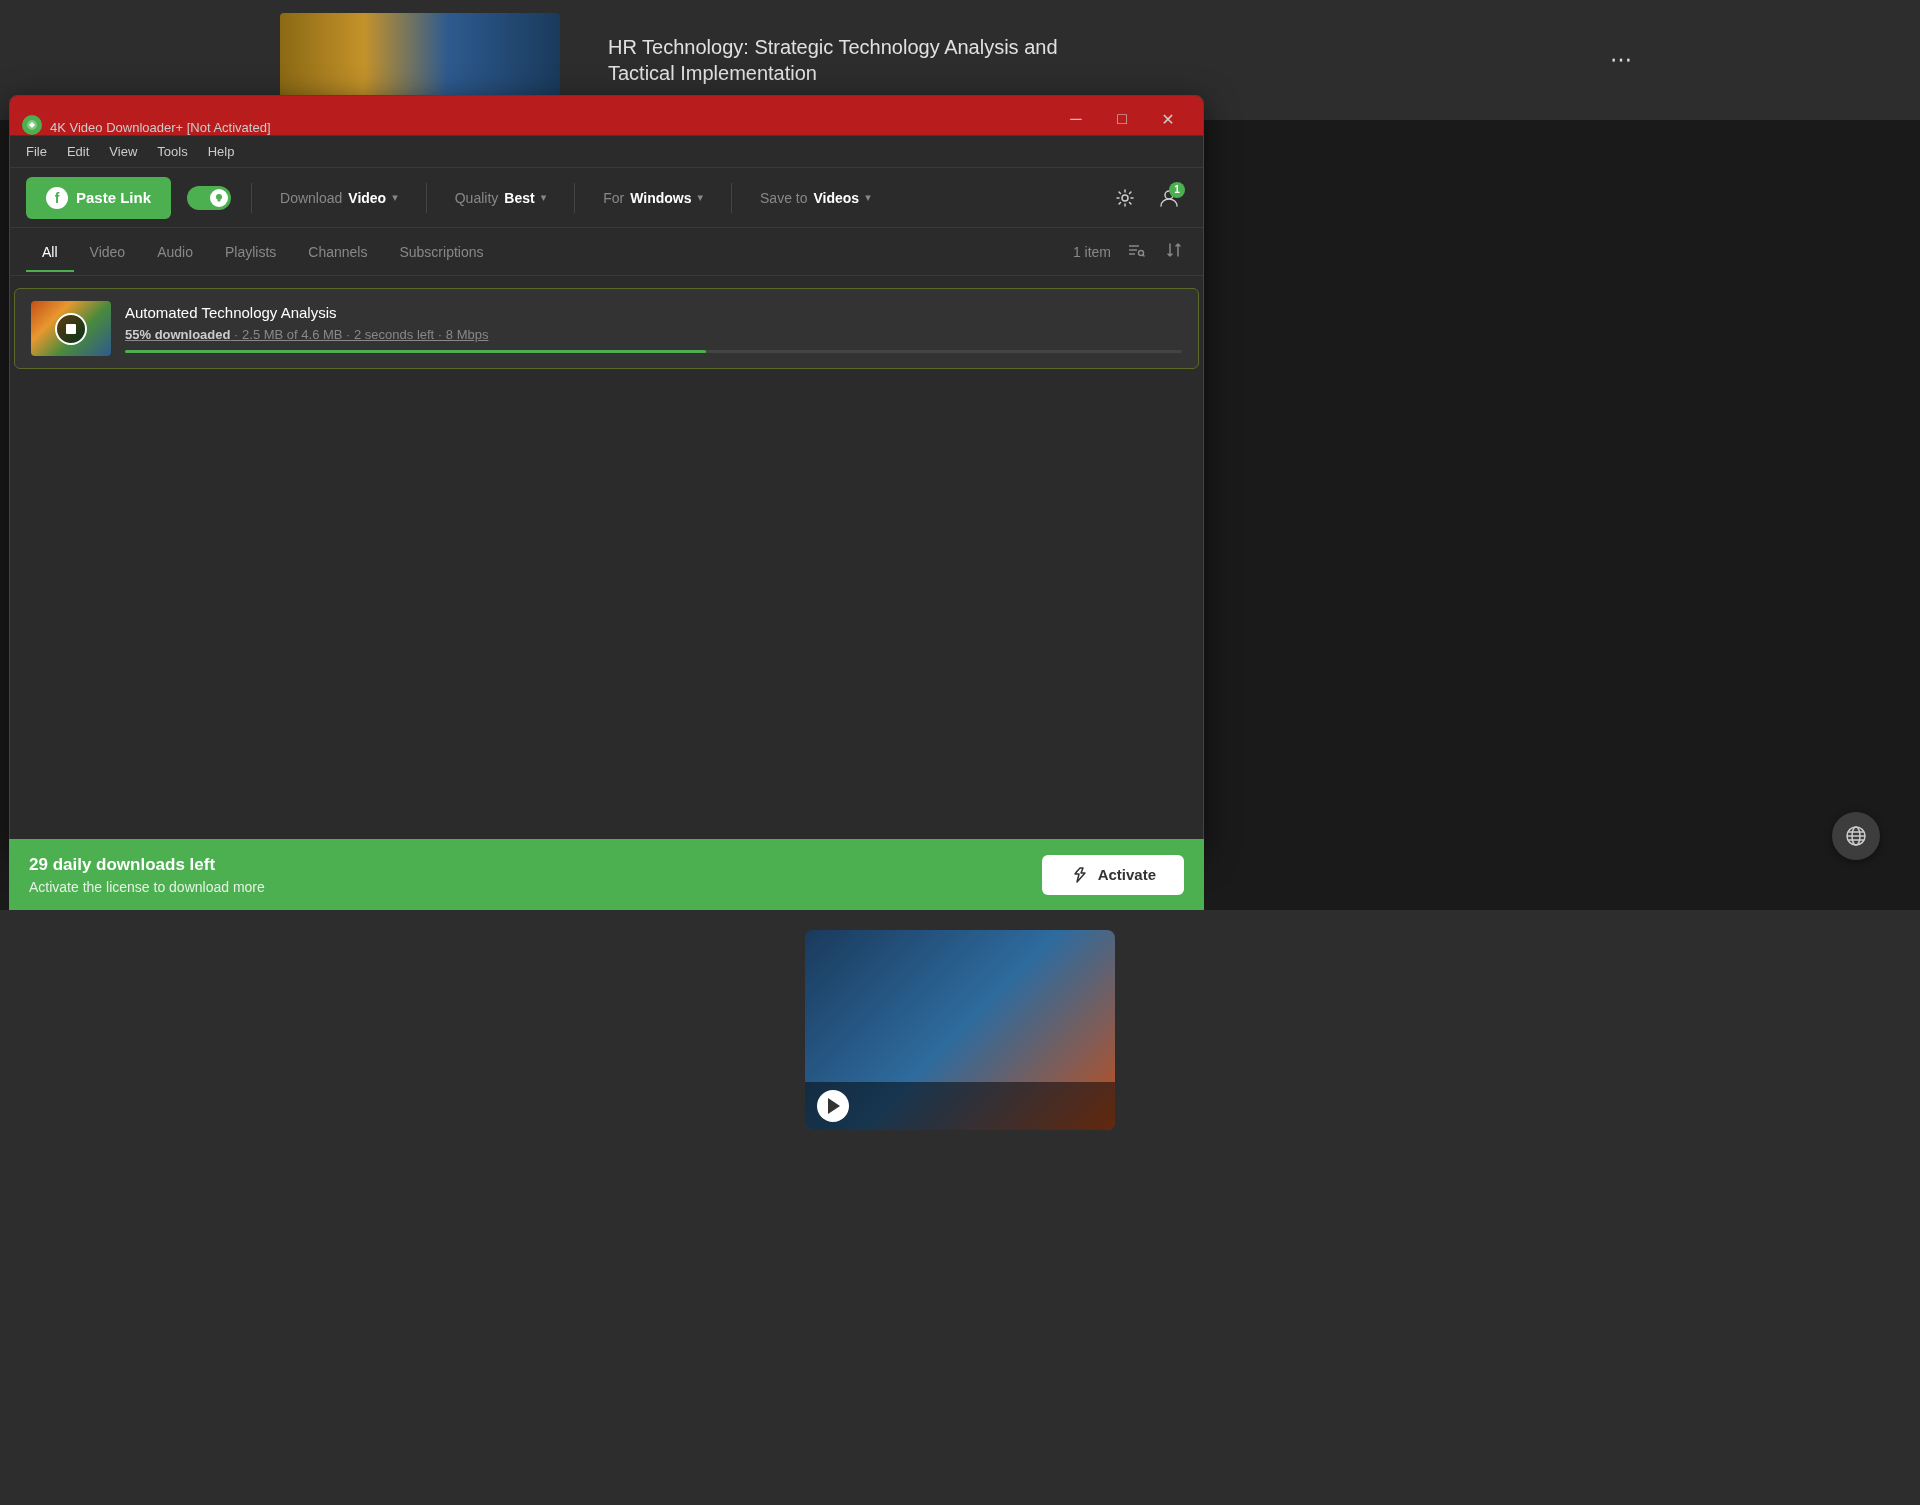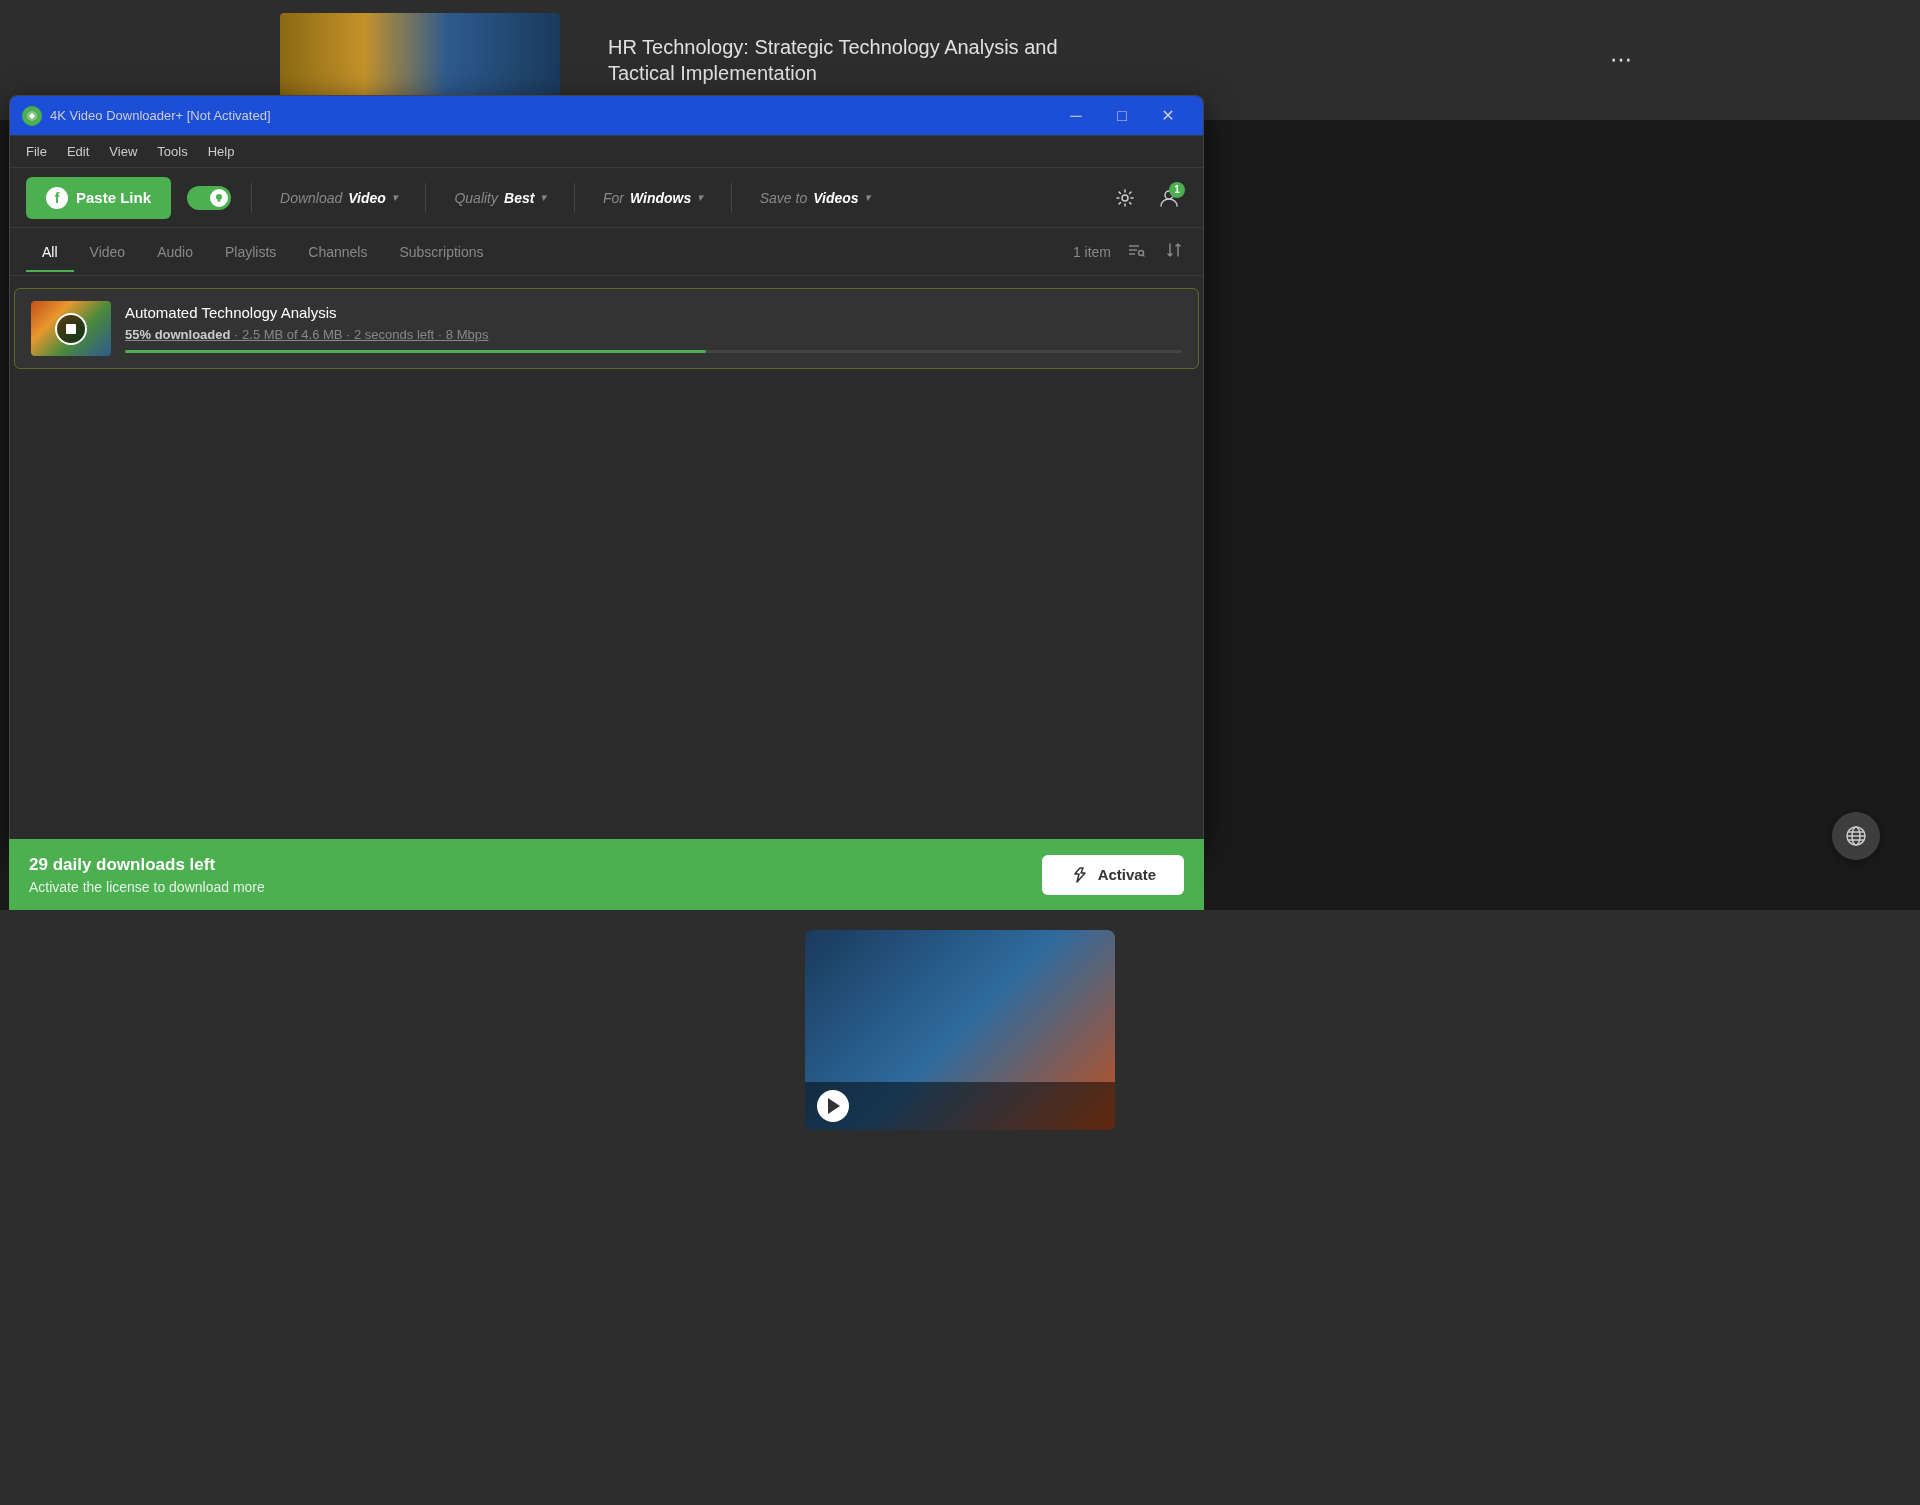--- a/index.html
+++ b/index.html
@@ -64,24 +64,24 @@
       width: 1195px;
       background: #2b2b2b;
       border: 1px solid #444;
       border-radius: 8px;
       overflow: hidden;
       box-shadow: 0 8px 32px rgba(0,0,0,0.6);
     }
 
     
     .title-bar {
-      background: #1d4ed8;
+      background: #b91c1c;
       height: 40px;
       display: flex;
-      align-items: center;
+      align-items: flex-end;
       padding: 0 12px;
       border-bottom: 1px solid #3a3a3a;
       user-select: none;
     }
     .title-bar-icon {
       width: 20px;
       height: 20px;
       background: #4CAF50;
       border-radius: 50%;
       margin-right: 8px;
@@ -206,21 +206,20 @@
 
     
     .toolbar-separator { width: 1px; height: 30px; background: #444; margin: 0 4px; }
     .toolbar-dropdown {
       display: flex;
       align-items: center;
       gap: 6px;
       cursor: pointer;
       padding: 4px 8px;
       border-radius: 4px;
-      font-style: italic;
     }
     .toolbar-dropdown-label {
       color: #888;
       font-size: 14px;
     }
     .toolbar-dropdown-value {
       color: #ffffff;
       font-size: 14px;
       font-weight: 600;
     }

